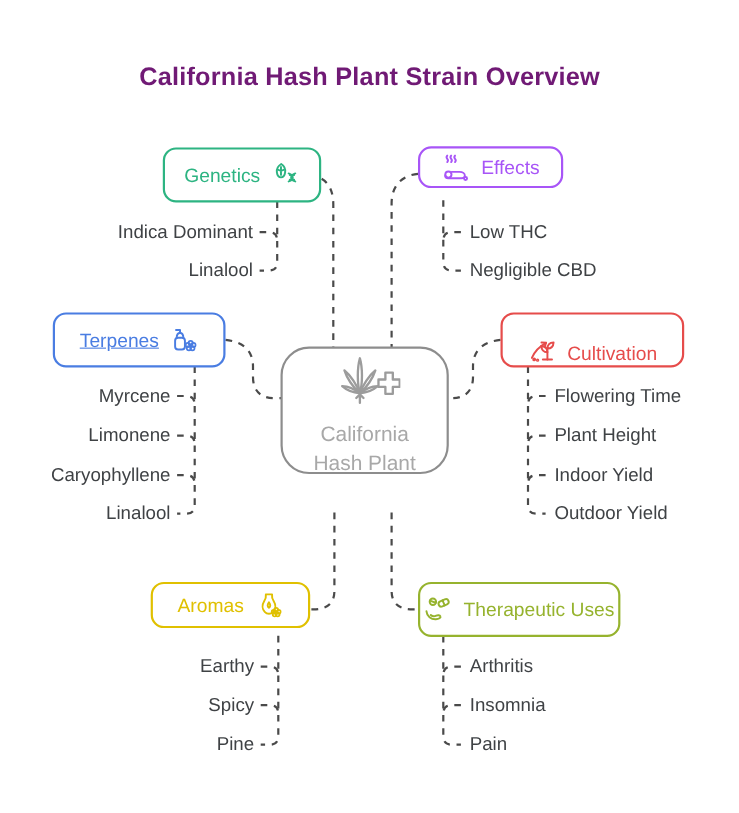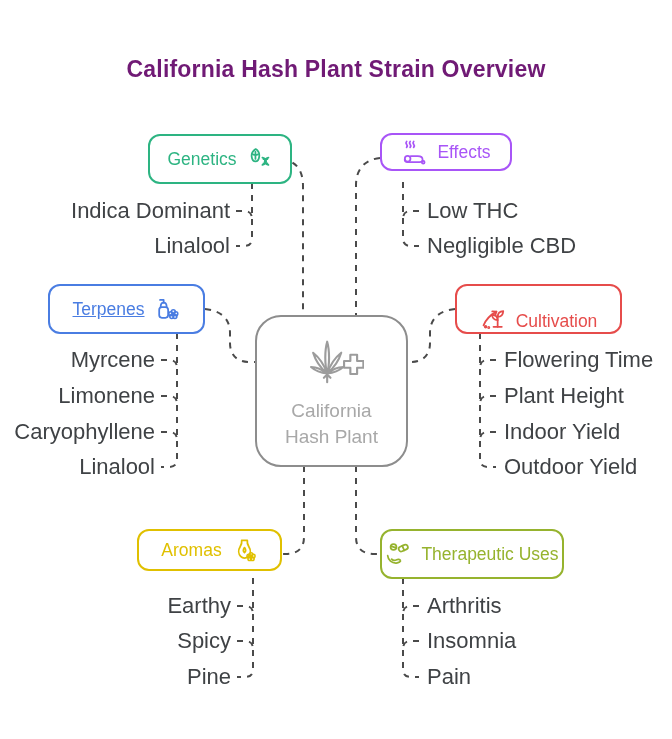--- a/index.html
+++ b/index.html
@@ -7,25 +7,25 @@
          font-family:"Liberation Sans",sans-serif;overflow:hidden;}
   .title{position:absolute;top:56px;left:0;width:672px;text-align:center;
          font-size:23px;font-weight:700;color:#701a75;letter-spacing:.2px;}
   .connectors{position:absolute;left:0;top:0;}
   .connectors path{stroke:#4a4a4a;stroke-width:2;fill:none;stroke-dasharray:6 6;}
   .node{position:absolute;display:flex;align-items:center;justify-content:center;gap:9px;
         border:2px solid;border-radius:12px;background:#fff;box-sizing:border-box;
         font-size:17.5px;font-weight:500;white-space:nowrap;z-index:2;}
   .node .icon{display:flex;align-items:center;}
   .node svg{display:block;}
-  .center-node{position:absolute;left:255px;top:315px;width:153px;height:152px;
+  .center-node{position:absolute;left:255px;top:315px;width:153px;height:116px;
         border:2px solid #8d8d8d;border-radius:26px;background:#fff;box-sizing:border-box;
-        display:flex;flex-direction:column;align-items:center;justify-content:center;gap:5px;z-index:2;}
+        display:flex;flex-direction:column;align-items:center;gap:5px;z-index:2;}
   .center-label{font-size:19px;line-height:26px;color:#a8a8a8;text-align:center;white-space:pre-line;}
-  .leaf{position:absolute;font-size:22px;color:#3f4245;white-space:nowrap;
+  .leaf{position:absolute;font-size:17px;color:#3f4245;white-space:nowrap;
         transform:translateY(-50%);z-index:2;}
   .leaf.l{text-align:right;}
 </style>
 </head>
 <body>
 
 <div class="stage">
 
   <div class="title">California Hash Plant Strain Overview</div>
 

